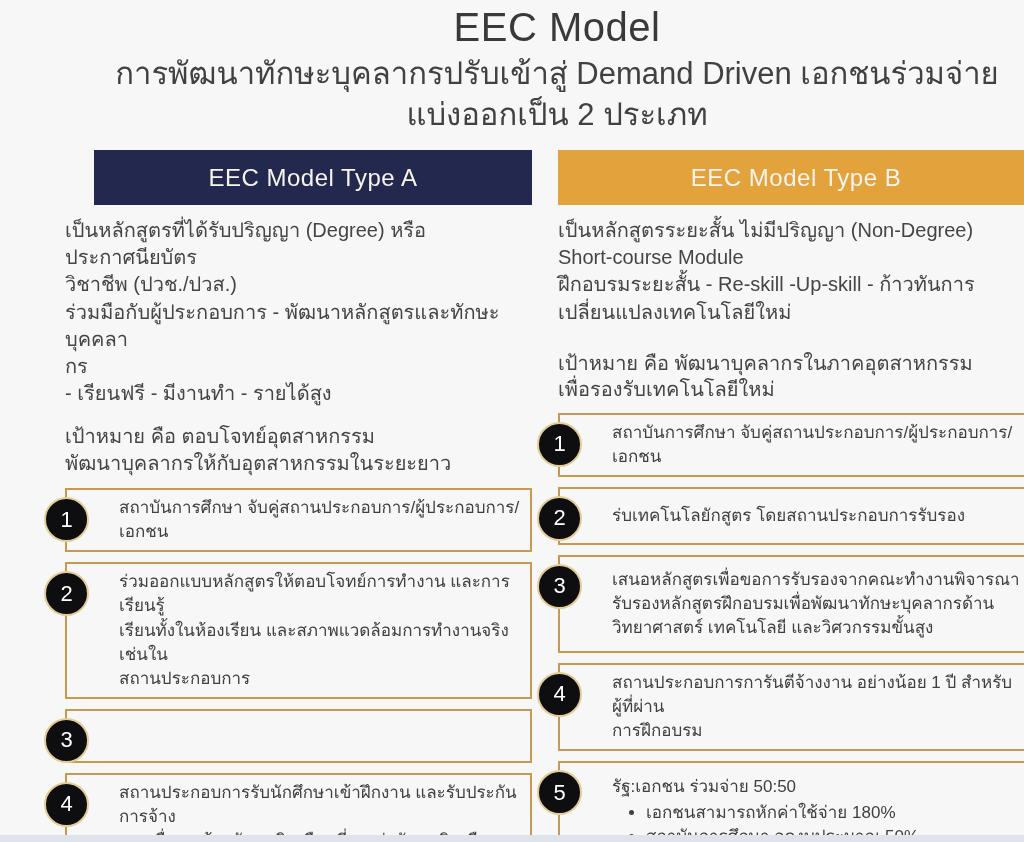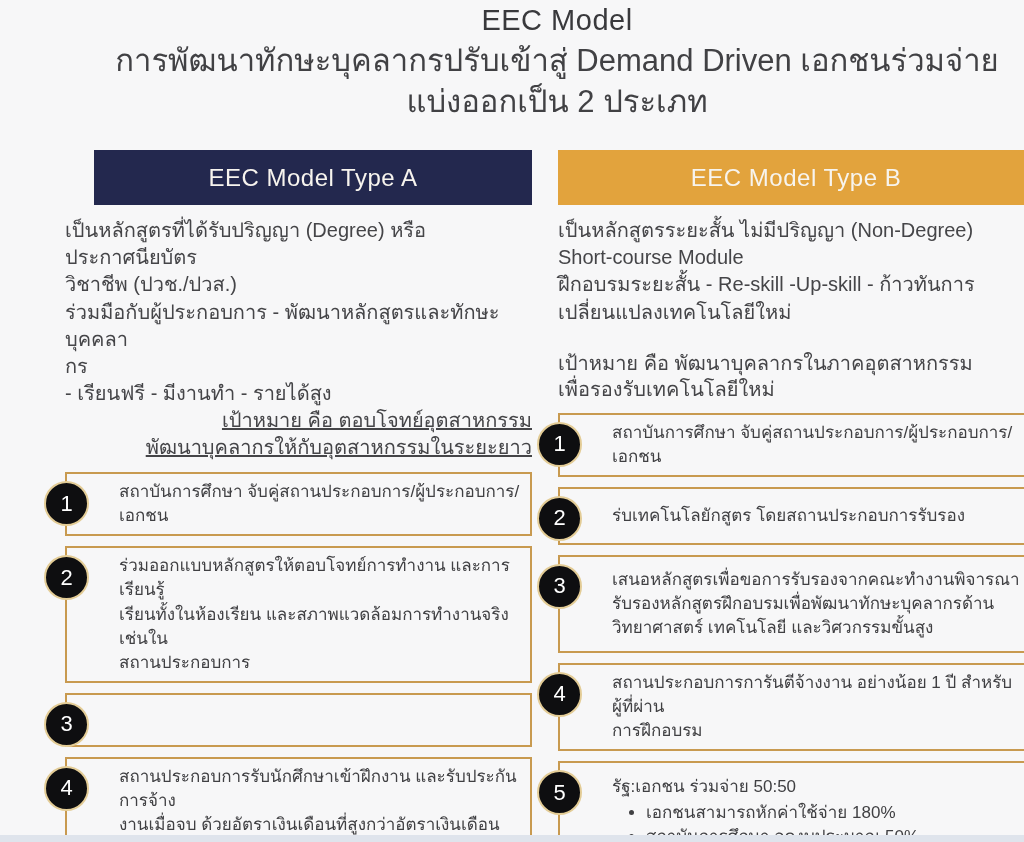--- a/index.html
+++ b/index.html
@@ -20,21 +20,21 @@
   
   .title-block {
     position: absolute;
     top: 4px;
     left: 0;
     right: 0;
     padding-left: 90px;
     text-align: center;
   }
   .page-title {
-    font-size: 29px;
+    font-size: 40px;
     font-weight: 500;
     letter-spacing: 0.5px;
     color: #39393c;
     line-height: 1.15;
   }
   .page-subtitle {
     font-size: 31px;
     font-weight: 400;
     color: #414144;
     line-height: 1.32;
@@ -69,21 +69,21 @@
     color: #454548;
   }
   .col-a .col-desc { text-align: left; }
   .col-b .col-desc { text-align: left; }
   .col-goal {
     font-size: 20px;
     line-height: 1.32;
     white-space: pre-line;
     color: #454548;
   }
-  .col-a .col-goal { margin-top: 0; text-align: right; text-decoration: underline; }
+  .col-a .col-goal { margin-top: 16px; text-align: left; }
   .col-b .col-goal { margin-top: 24px; text-align: left; }
   
   .step-list {
     display: flex;
     flex-direction: column;
     gap: 10px;
   }
   .col-a .step-list { margin-top: 12px; }
   .col-b .step-list { margin-top: 10px; }
   .item-box {

